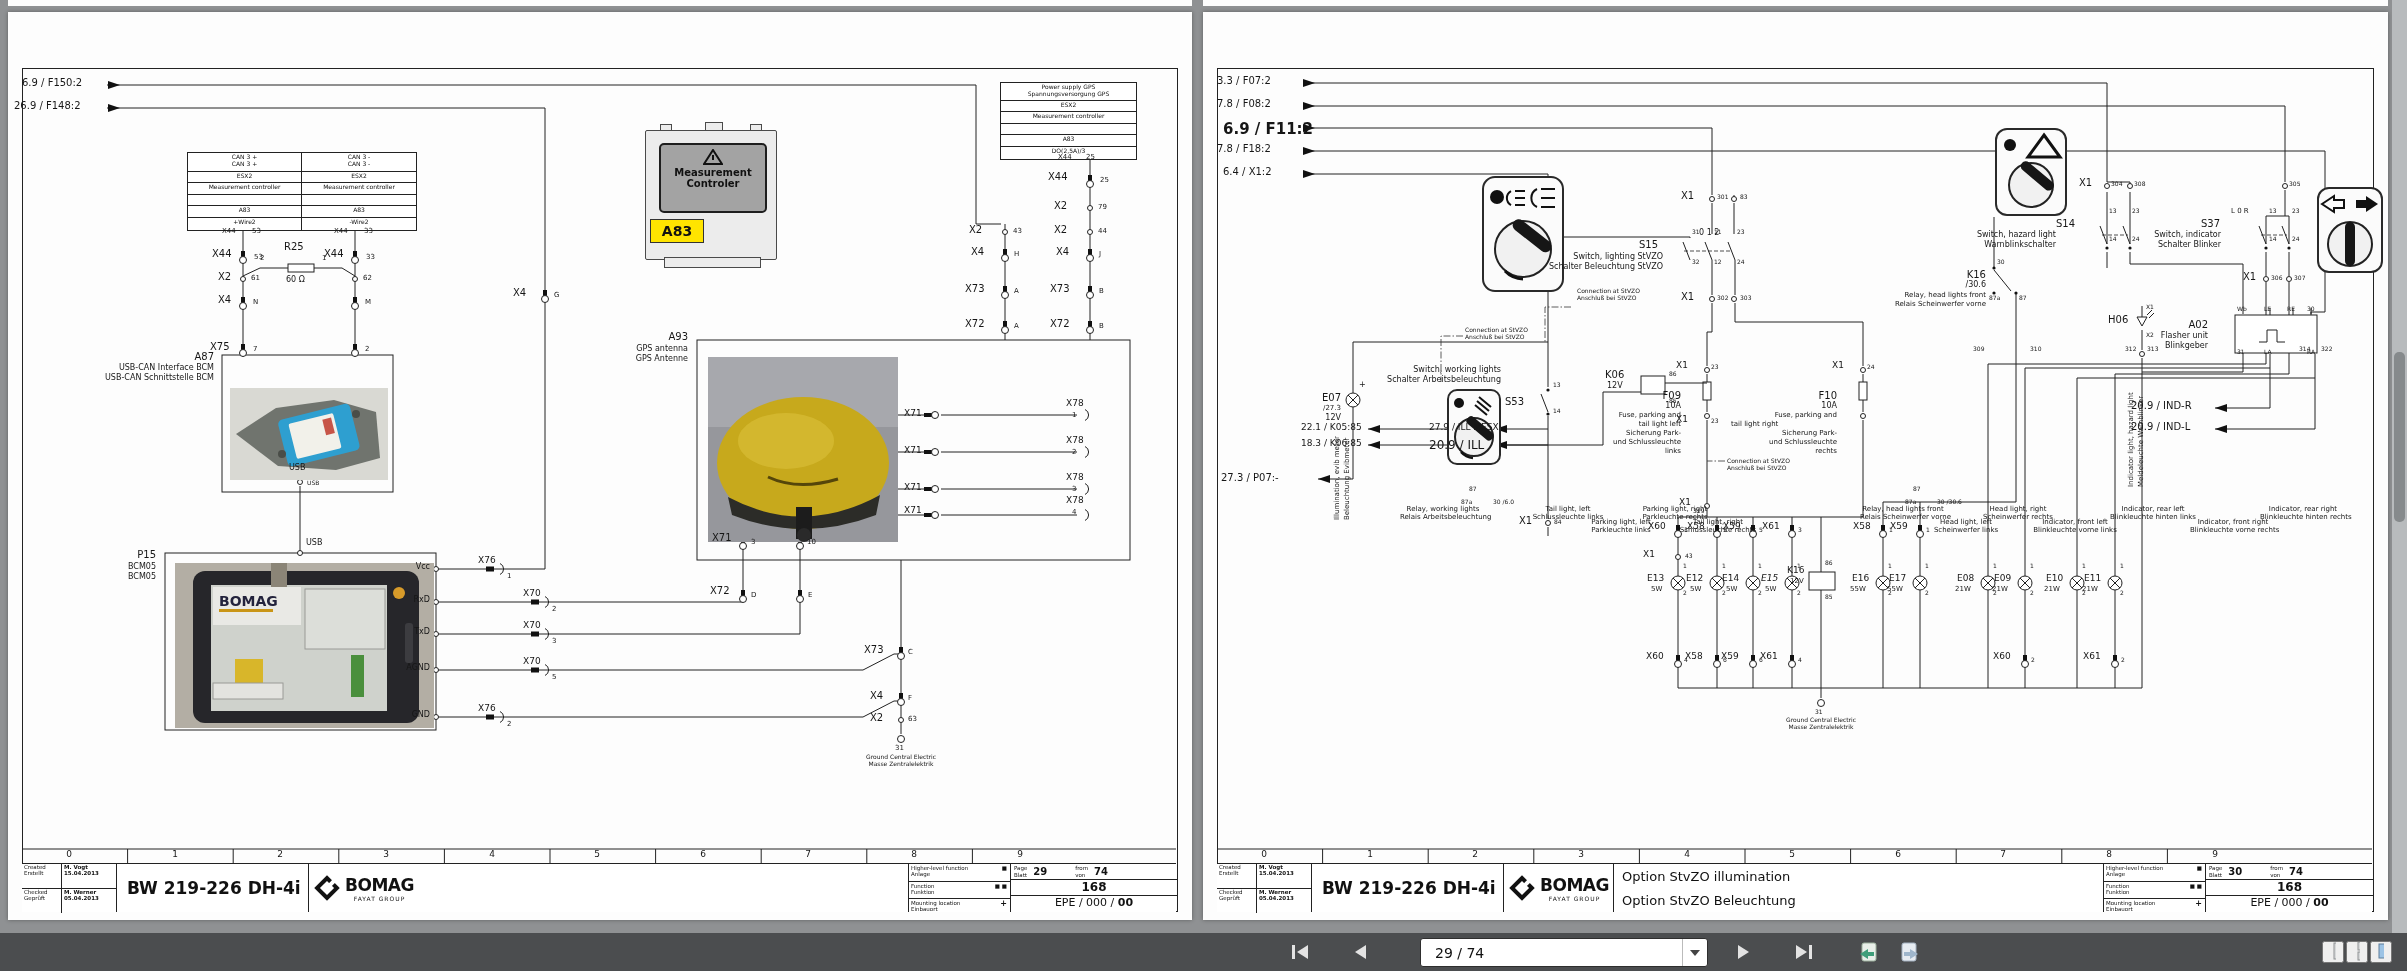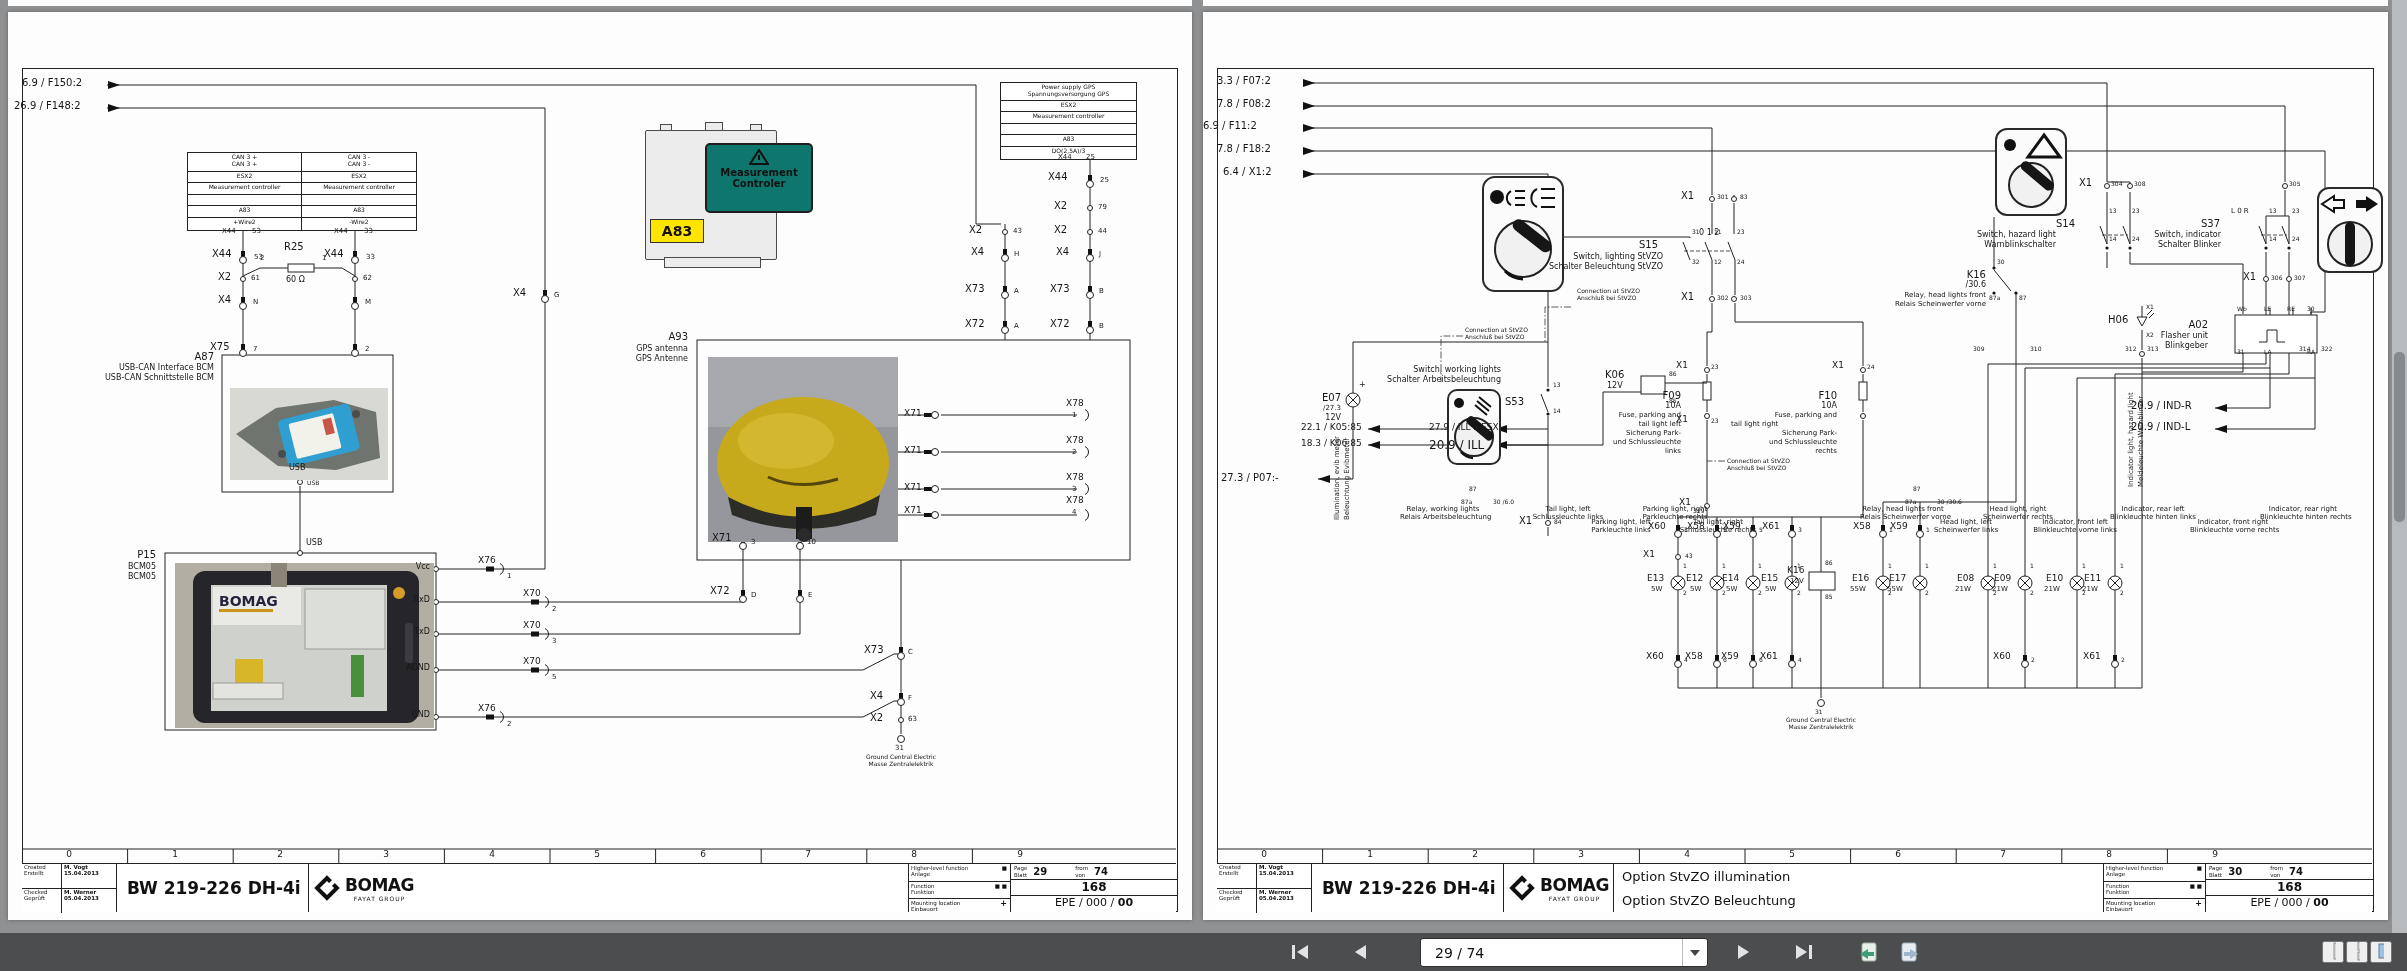--- a/index.html
+++ b/index.html
@@ -19,21 +19,21 @@
   .ctable .row:last-child{border-bottom:none;}
   .cols2{display:grid;grid-template-columns:1fr 1fr;}
   .cols2>div:first-child{border-right:1px solid #222;}
   .tblock{position:absolute;background:#fff;border-top:1px solid #222;font-size:6px;color:#111;}
   .tb-sec{position:absolute;top:0;bottom:0;border-left:1px solid #222;}
   .tb-model{font-size:17px;font-weight:bold;display:flex;align-items:center;padding-left:10px;}
   .tb-desc{font-size:13px;display:flex;flex-direction:column;justify-content:space-around;padding-left:8px;}
   .tb-tiny{font-size:5.5px;line-height:1.1;}
   .a83dev{position:absolute;background:#ececec;border:1px solid #4a4a4a;border-radius:2px;}
   .a83tab{position:absolute;background:#ececec;border:1px solid #4a4a4a;}
-  .a83warn{position:absolute;background:#0f766e;border:2px solid #1e1e1e;border-radius:5px;text-align:center;font-weight:bold;font-size:10px;color:#111;margin-left:46px;}
+  .a83warn{position:absolute;background:#a3a3a3;border:2px solid #1e1e1e;border-radius:5px;text-align:center;font-weight:bold;font-size:10px;color:#111;}
   .a83tag{position:absolute;background:#ffe400;border:1px solid #333;font-weight:bold;font-size:14px;text-align:center;color:#111;}
   .photo{position:absolute;overflow:hidden;}
   .navbar{position:absolute;left:0;width:2407px;background:#4b4d4f;}
   .navbtn{position:absolute;width:34px;height:26px;background:transparent;border:none;display:flex;align-items:center;justify-content:center;cursor:pointer;}
   .pagebox{position:absolute;background:#ffffff;border:1px solid #2e2e2e;border-radius:3px;display:flex;align-items:center;}
   .pagebox span{font-size:14px;color:#111;padding-left:14px;flex:1;}
   .pagebox .caret{width:24px;height:100%;border-left:1px solid #bbb;display:flex;align-items:center;justify-content:center;}
   .caret i{width:0;height:0;border-left:5px solid transparent;border-right:5px solid transparent;border-top:6px solid #444;}
   .viewmode{position:absolute;width:22px;height:22px;display:flex;align-items:center;justify-content:center;}
   .scroll-track{position:absolute;right:0;top:0;width:15px;height:971px;background:#b8bbbd;}
@@ -674,21 +674,21 @@
       <polygon points="6,18 18,10 18,14 28,14 28,22 18,22 18,26" fill="none" stroke="#111" stroke-width="2"></polygon>
       <polygon points="62,18 50,10 50,14 40,14 40,22 50,22 50,26" fill="#111"></polygon>
       <circle cx="34" cy="58" r="22" fill="#f1f1f1" stroke="#222" stroke-width="2"></circle>
       <rect x="29" y="36" width="10" height="44" rx="5" fill="#161616"></rect>
         </svg>
     </div>
 
     <div class="labels">
         <div class="lbl" style="left: 14px; top: 64px; font-size: 10px;">3.3 / F07:2</div>
         <div class="lbl" style="left: 14px; top: 87px; font-size: 10px;">7.8 / F08:2</div>
-        <div class="lbl" style="left: 0; top: 109px; font-size: 10px;">6.9 / F11:2</div>
+        <div class="lbl" style="left: 20px; top: 109px; font-size: 15px; font-weight: bold;">6.9 / F11:2</div>
         <div class="lbl" style="left: 14px; top: 132px; font-size: 10px;">7.8 / F18:2</div>
         <div class="lbl" style="left: 20px; top: 155px; font-size: 10px;">6.4 / X1:2</div>
         <div class="lbl" style="left: 478px; top: 179px; font-size: 10px;">X1</div>
         <div class="lbl" style="left: 514px; top: 182px; font-size: 6px;">301</div>
         <div class="lbl" style="left: 537px; top: 182px; font-size: 6px;">83</div>
         <div class="lbl" style="left: 450px; top: 217px; font-size: 8px; margin-left: 46px;">0 1 2</div>
         <div class="lbl" style="left: 420px; top: 228px; font-size: 10px; margin-left: 16px;">S15</div>
         <div class="lbl" style="left: 328px; top: 241px; font-size: 8px; width: 132px; text-align: right;">Switch, lighting StVZO</div>
         <div class="lbl" style="left: 328px; top: 251px; font-size: 8px; width: 132px; text-align: right;">Schalter Beleuchtung StVZO</div>
         <div class="lbl" style="left: 489px; top: 217px; font-size: 6px;">31</div>
@@ -851,21 +851,21 @@
         <div class="lbl" style="left: 480px; top: 551px; font-size: 6px;">1</div>
         <div class="lbl" style="left: 480px; top: 578px; font-size: 6px;">2</div>
         <div class="lbl" style="left: 483px; top: 562px; font-size: 9px;">E12</div>
         <div class="lbl" style="left: 487px; top: 574px; font-size: 7px;">5W</div>
         <div class="lbl" style="left: 519px; top: 551px; font-size: 6px;">1</div>
         <div class="lbl" style="left: 519px; top: 578px; font-size: 6px;">2</div>
         <div class="lbl" style="left: 519px; top: 562px; font-size: 9px;">E14</div>
         <div class="lbl" style="left: 523px; top: 574px; font-size: 7px;">5W</div>
         <div class="lbl" style="left: 555px; top: 551px; font-size: 6px;">1</div>
         <div class="lbl" style="left: 555px; top: 578px; font-size: 6px;">2</div>
-        <div class="lbl" style="left: 558px; top: 562px; font-size: 9px;">E15</div>
+        <div class="lbl" style="left: 558px; top: 562px; font-size: 9px; font-style: italic;">E15</div>
         <div class="lbl" style="left: 562px; top: 574px; font-size: 7px;">5W</div>
         <div class="lbl" style="left: 594px; top: 551px; font-size: 6px;">1</div>
         <div class="lbl" style="left: 594px; top: 578px; font-size: 6px;">2</div>
         <div class="lbl" style="left: 584px; top: 554px; font-size: 9px;">K16</div>
         <div class="lbl" style="left: 587px; top: 566px; font-size: 7px;">12V</div>
         <div class="lbl" style="left: 622px; top: 548px; font-size: 6px;">86</div>
         <div class="lbl" style="left: 622px; top: 582px; font-size: 6px;">85</div>
         <div class="lbl" style="left: 649px; top: 562px; font-size: 9px;">E16</div>
         <div class="lbl" style="left: 647px; top: 574px; font-size: 7px;">55W</div>
         <div class="lbl" style="left: 685px; top: 551px; font-size: 6px;">1</div>

